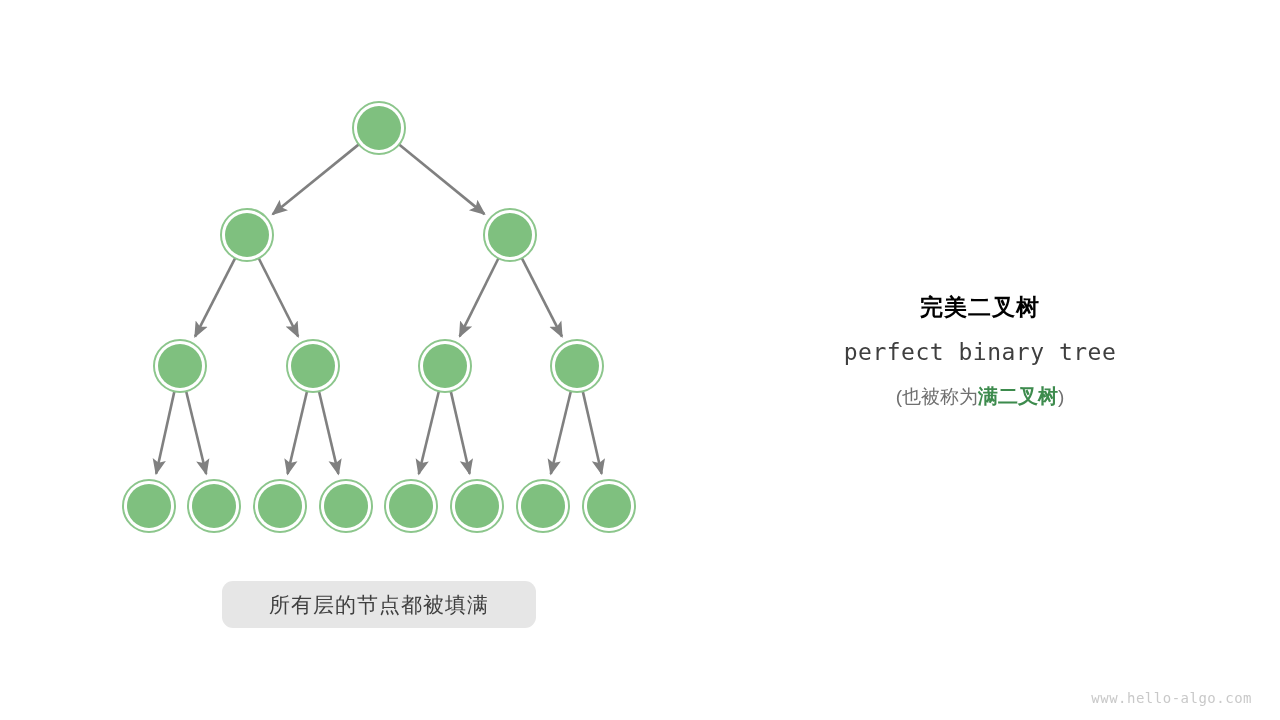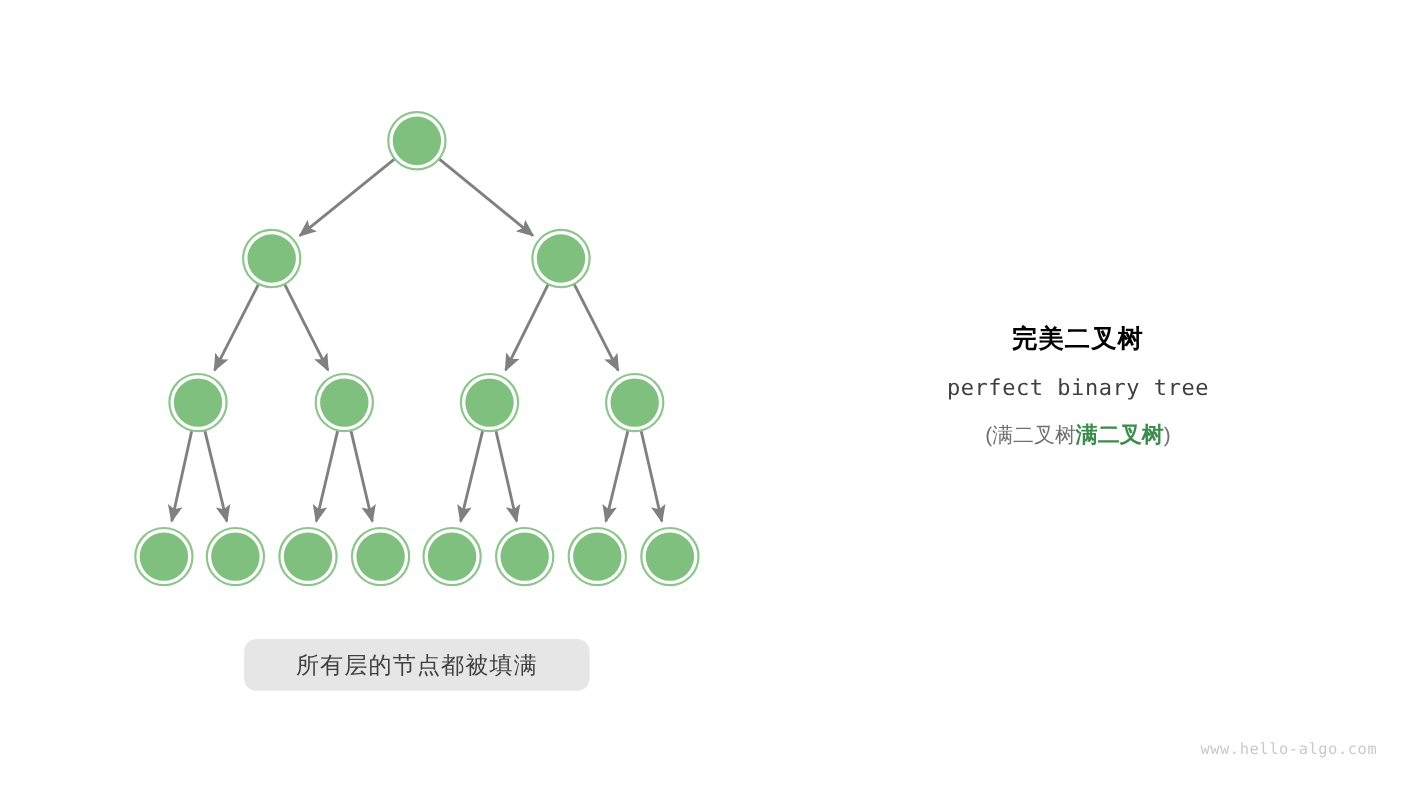--- a/index.html
+++ b/index.html
@@ -38,21 +38,21 @@
   }
   .caption-title {
     font-size: 23px;
     font-weight: bold;
     color: #000000;
     letter-spacing: 1px;
     line-height: 30px;
   }
   .caption-sub {
     font-family: "DejaVu Sans Mono", "Liberation Mono", monospace;
-    font-size: 20px;
+    font-size: 23px;
     color: #3f3f3f;
     margin-top: 16px;
     line-height: 28px;
     letter-spacing: 0.5px;
   }
   .caption-alias {
     font-size: 19px;
     color: #707070;
     margin-top: 16px;
     line-height: 28px;
@@ -77,21 +77,21 @@
     justify-content: center;
     color: #3f3f3f;
     font-size: 21px;
     letter-spacing: 1px;
   }
 
   
   .watermark {
     position: absolute;
     right: 28px;
-    bottom: 31px;
+    bottom: 14px;
     font-family: "DejaVu Sans Mono", "Liberation Mono", monospace;
     font-size: 14px;
     color: #c9c9c9;
     letter-spacing: 0.5px;
   }
 </style>
 </head>
 <body>
 
 <div id="canvas">
@@ -193,21 +193,21 @@
           <circle cx="609" cy="506" r="26" fill="none" stroke="#8cc68c" stroke-width="2"></circle>
           <circle cx="609" cy="506" r="23.5" fill="none" stroke="#ffffff" stroke-width="2"></circle>
           <circle cx="609" cy="506" r="22" fill="#7fc07f"></circle>
         </g>
       </g>
   </svg>
 
   <div class="caption-block">
     <div class="caption-title">完美二叉树</div>
     <div class="caption-sub">perfect binary tree</div>
-    <div class="caption-alias"><span>(满二叉树</span><span class="hl">满二叉树</span><span>)</span></div>
+    <div class="caption-alias"><span>(也被称为</span><span class="hl">满二叉树</span><span>)</span></div>
   </div>
 
   <div class="pill-label">
     <span>所有层的节点都被填满</span>
   </div>
 
   <div class="watermark">www.hello-algo.com</div>
 
 </div>
 

